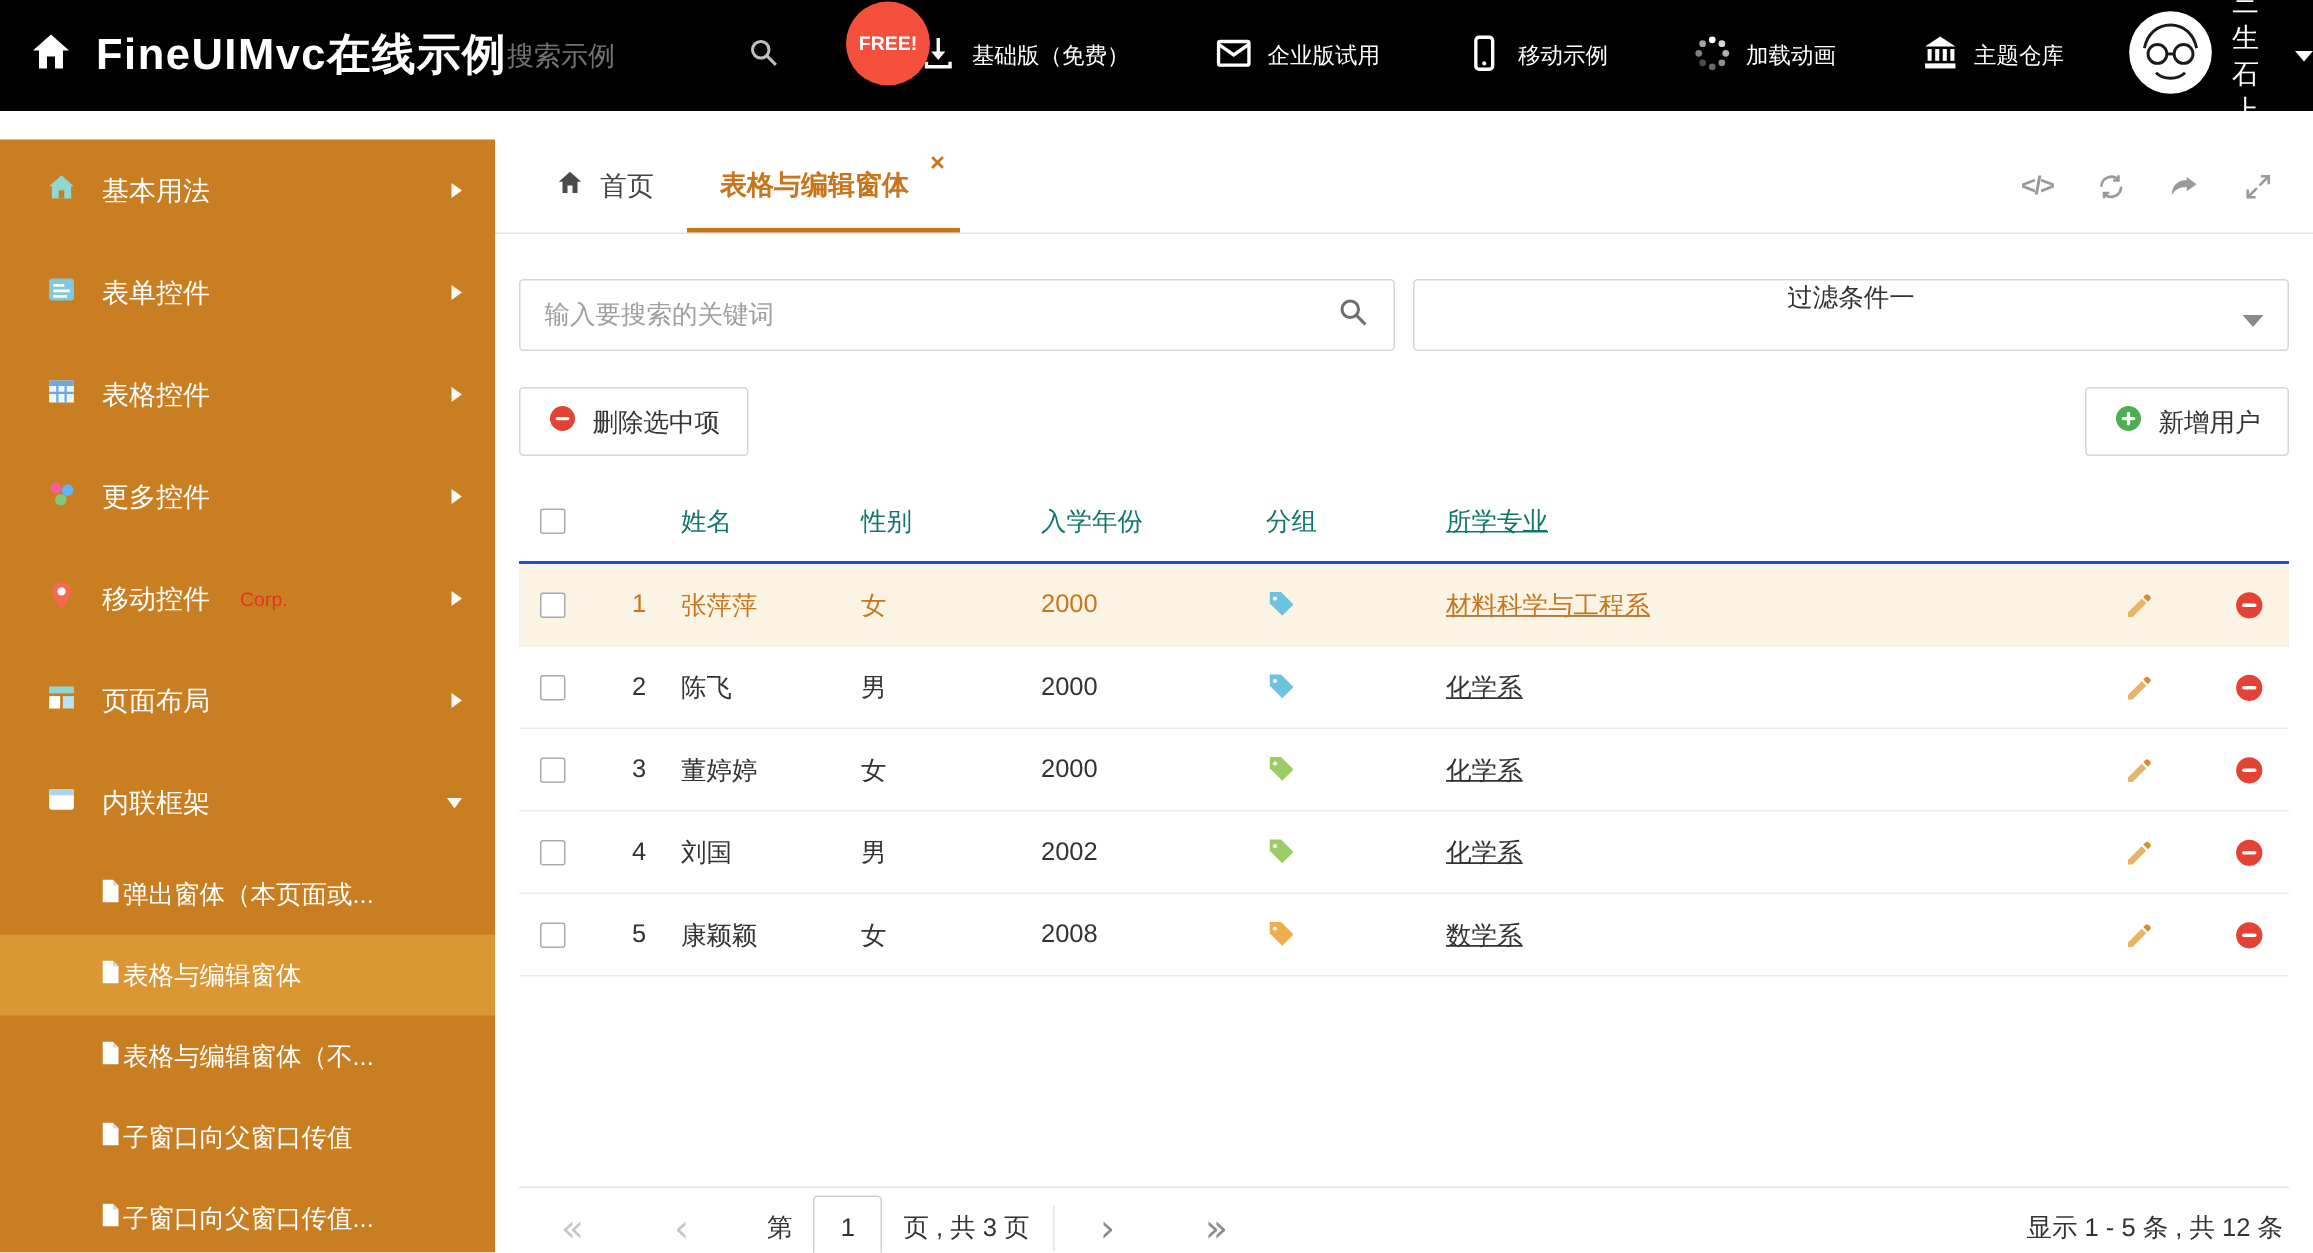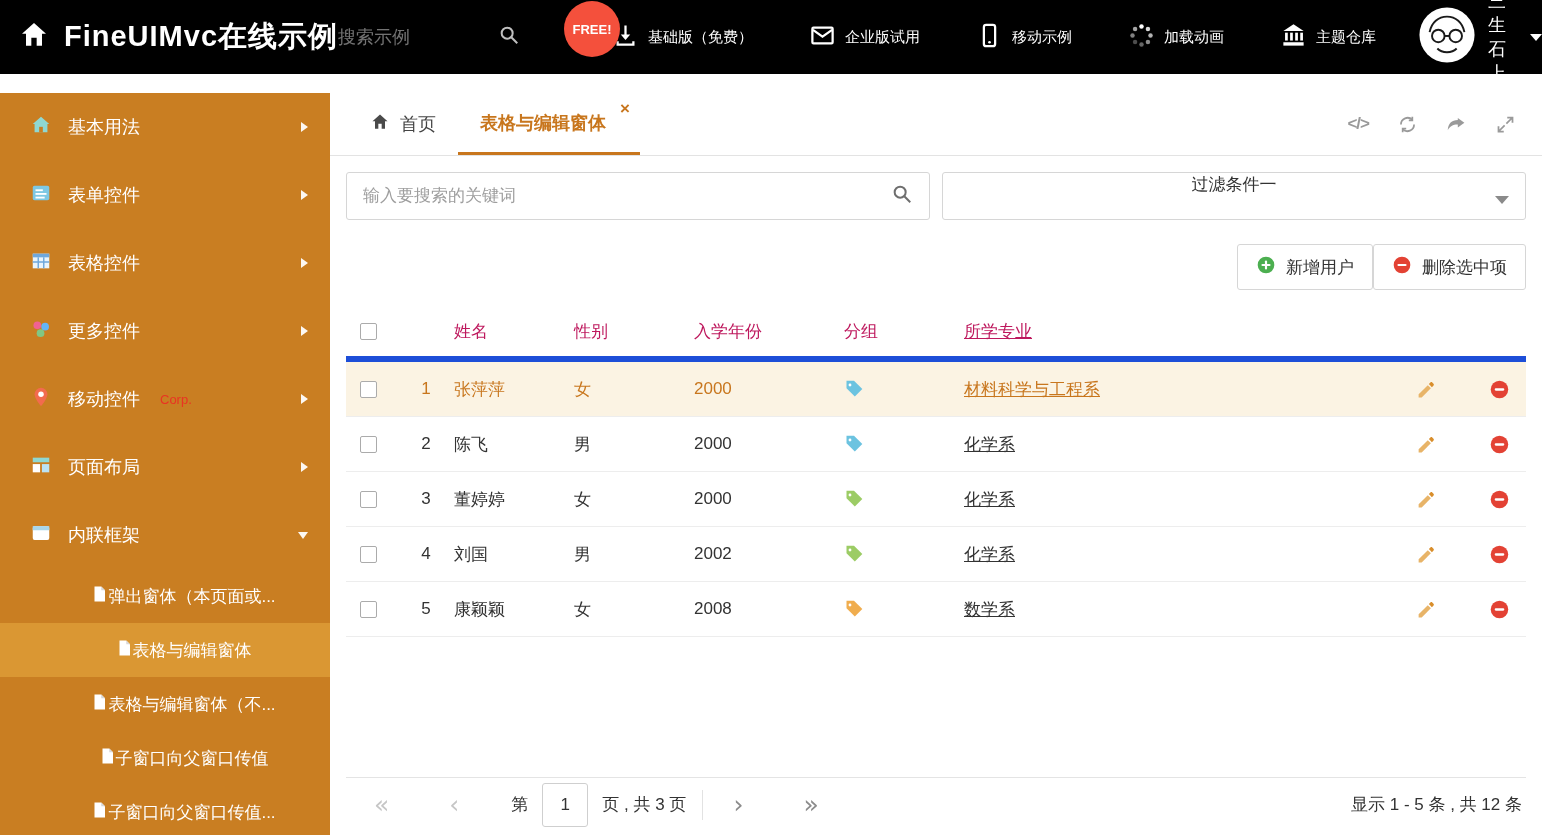--- a/index.html
+++ b/index.html
@@ -34,50 +34,50 @@
   
   .sidebar {
     position: absolute; top: 93px; left: 0; width: 330px; height: 742px;
     background: #C97E22; color: #fff; overflow: hidden;
   }
   .side-item { height: 68px; display: flex; align-items: center; padding: 0 22px 0 30px; font-size: 18px; gap: 16px; cursor: pointer; white-space: nowrap; }
   .side-item .spacer { margin-left: auto; }
   .corp { color: #E93323; font-size: 13px; margin-left: 4px; }
   .arr-r { width: 0; height: 0; border-left: 7px solid rgba(255,255,255,.95); border-top: 5px solid transparent; border-bottom: 5px solid transparent; }
   .arr-d { width: 0; height: 0; border-top: 7px solid rgba(255,255,255,.95); border-left: 5px solid transparent; border-right: 5px solid transparent; }
-  .side-sub { height: 54px; display: flex; align-items: center; padding-left: 36px; font-size: 17px; cursor: pointer; white-space: nowrap; justify-content: center; }
+  .side-sub { height: 54px; display: flex; align-items: center; padding-left: 64px; font-size: 17px; cursor: pointer; white-space: nowrap; }
   .side-sub.active { background: #DA9733; }
 
   
   .main { position: absolute; top: 93px; left: 330px; width: 1212px; height: 742px; background: #fff; }
 
   .tabbar { height: 63px; border-bottom: 1px solid #E3E3E3; display: flex; align-items: stretch; padding-left: 18px; }
   .tab { display: flex; align-items: center; gap: 10px; padding: 0 22px; font-size: 18px; color: #444; cursor: pointer; position: relative; }
   .tab.active { color: #C8761D; font-weight: bold; border-bottom: 3px solid #C8761D; padding-right: 34px; }
   .tab-close { position: absolute; top: 7px; right: 10px; color: #C8761D; font-size: 17px; font-weight: bold; line-height: 1; cursor: pointer; }
   .tabbar-tools { margin-left: auto; display: flex; align-items: center; gap: 28px; padding-right: 26px; color: #9A9A9A; }
   .ttool { cursor: pointer; display: flex; align-items: center; }
   .code-glyph { font-size: 17px; font-weight: bold; letter-spacing: -1px; }
 
   .content { padding: 0 16px; position: relative; height: 679px; }
 
-  .filter-row { display: flex; gap: 12px; margin-top: 16px; }
+  .filter-row { display: flex; gap: 12px; margin-top: 30px; }
   .fcontrol { flex: 1; height: 48px; border: 1px solid #D6D6D6; border-radius: 3px; display: flex; align-items: center; padding: 0 16px; font-size: 17px; color: #333; background: #fff; }
   .fcontrol input { flex: 1; border: none; outline: none; font-size: 17px; color: #333; font-family: inherit; }
   .fcontrol input::placeholder { color: #9E9E9E; }
   .select-caret { width: 0; height: 0; border-left: 7px solid transparent; border-right: 7px solid transparent; border-top: 8px solid #8A8A8A; margin-left: auto; }
   .fcontrol.select { cursor: pointer; flex-direction: column; }
 
   .toolbar { margin-top: 24px; display: flex; }
   .btn { display: flex; align-items: center; gap: 10px; height: 46px; padding: 0 18px; background: #fff; border: 1px solid #D6D6D6; border-radius: 3px; font-size: 17px; color: #333; cursor: pointer; font-family: inherit; }
   .btn-add { margin-left: auto; }
 
   .grid { margin-top: 16px; }
   .grow { display: flex; align-items: center; height: 55px; border-bottom: 1px solid #EDEDED; font-size: 17px; }
-  .grow.header { height: 56px; border-bottom: 6px solid #1d4ed8; color: #be185d; justify-content: flex-end; }
+  .grow.header { height: 56px; border-bottom: 2px solid #1d4ed8; color: #0f766e; justify-content: flex-end; }
   .grow.selected { background: #FBF3E3; }
   .grow.selected .c-text { color: #C8761D; }
   .grow.selected .major-link { color: #C8761D; }
 
   .col-check { width: 52px; display: flex; align-items: center; padding-left: 14px; }
   .checkbox { width: 17px; height: 17px; border: 1px solid #ABABAB; border-radius: 2px; background: #fff; display: inline-block; cursor: pointer; }
   .col-num { width: 56px; text-align: center; }
   .col-name { width: 120px; }
   .col-gender { width: 120px; }
   .col-year { width: 150px; }
@@ -383,38 +383,38 @@
             </svg>
         </span>
       </div>
       <div class="fcontrol select">
         <span>过滤条件一</span>
         <span class="select-caret"></span>
       </div>
     </div>
 
     <div class="toolbar">
+      <button class="btn">
+        <span>
+          <svg width="20" height="20" viewBox="0 0 24 24">
+              <circle cx="12" cy="12" r="10" fill="#E34234"></circle>
+              <rect x="6.5" y="10.7" width="11" height="2.6" rx="1.3" fill="#fff"></rect>
+            </svg>
+        </span>
+        <span>删除选中项</span>
+      </button>
       <button class="btn btn-add">
         <span>
           <svg width="20" height="20" viewBox="0 0 24 24">
               <circle cx="12" cy="12" r="10" fill="#4CAF50"></circle>
               <rect x="6.5" y="10.7" width="11" height="2.6" rx="1.3" fill="#fff"></rect>
               <rect x="10.7" y="6.5" width="2.6" height="11" rx="1.3" fill="#fff"></rect>
             </svg>
         </span>
         <span>新增用户</span>
-      </button>
-      <button class="btn">
-        <span>
-          <svg width="20" height="20" viewBox="0 0 24 24">
-              <circle cx="12" cy="12" r="10" fill="#E34234"></circle>
-              <rect x="6.5" y="10.7" width="11" height="2.6" rx="1.3" fill="#fff"></rect>
-            </svg>
-        </span>
-        <span>删除选中项</span>
       </button>
     </div>
 
     <div class="grid">
       <div class="grow header">
         <span class="col-check">
             <span class="checkbox"></span>
           </span>
         <span class="col-num"></span>
         <span class="col-name">姓名</span>

